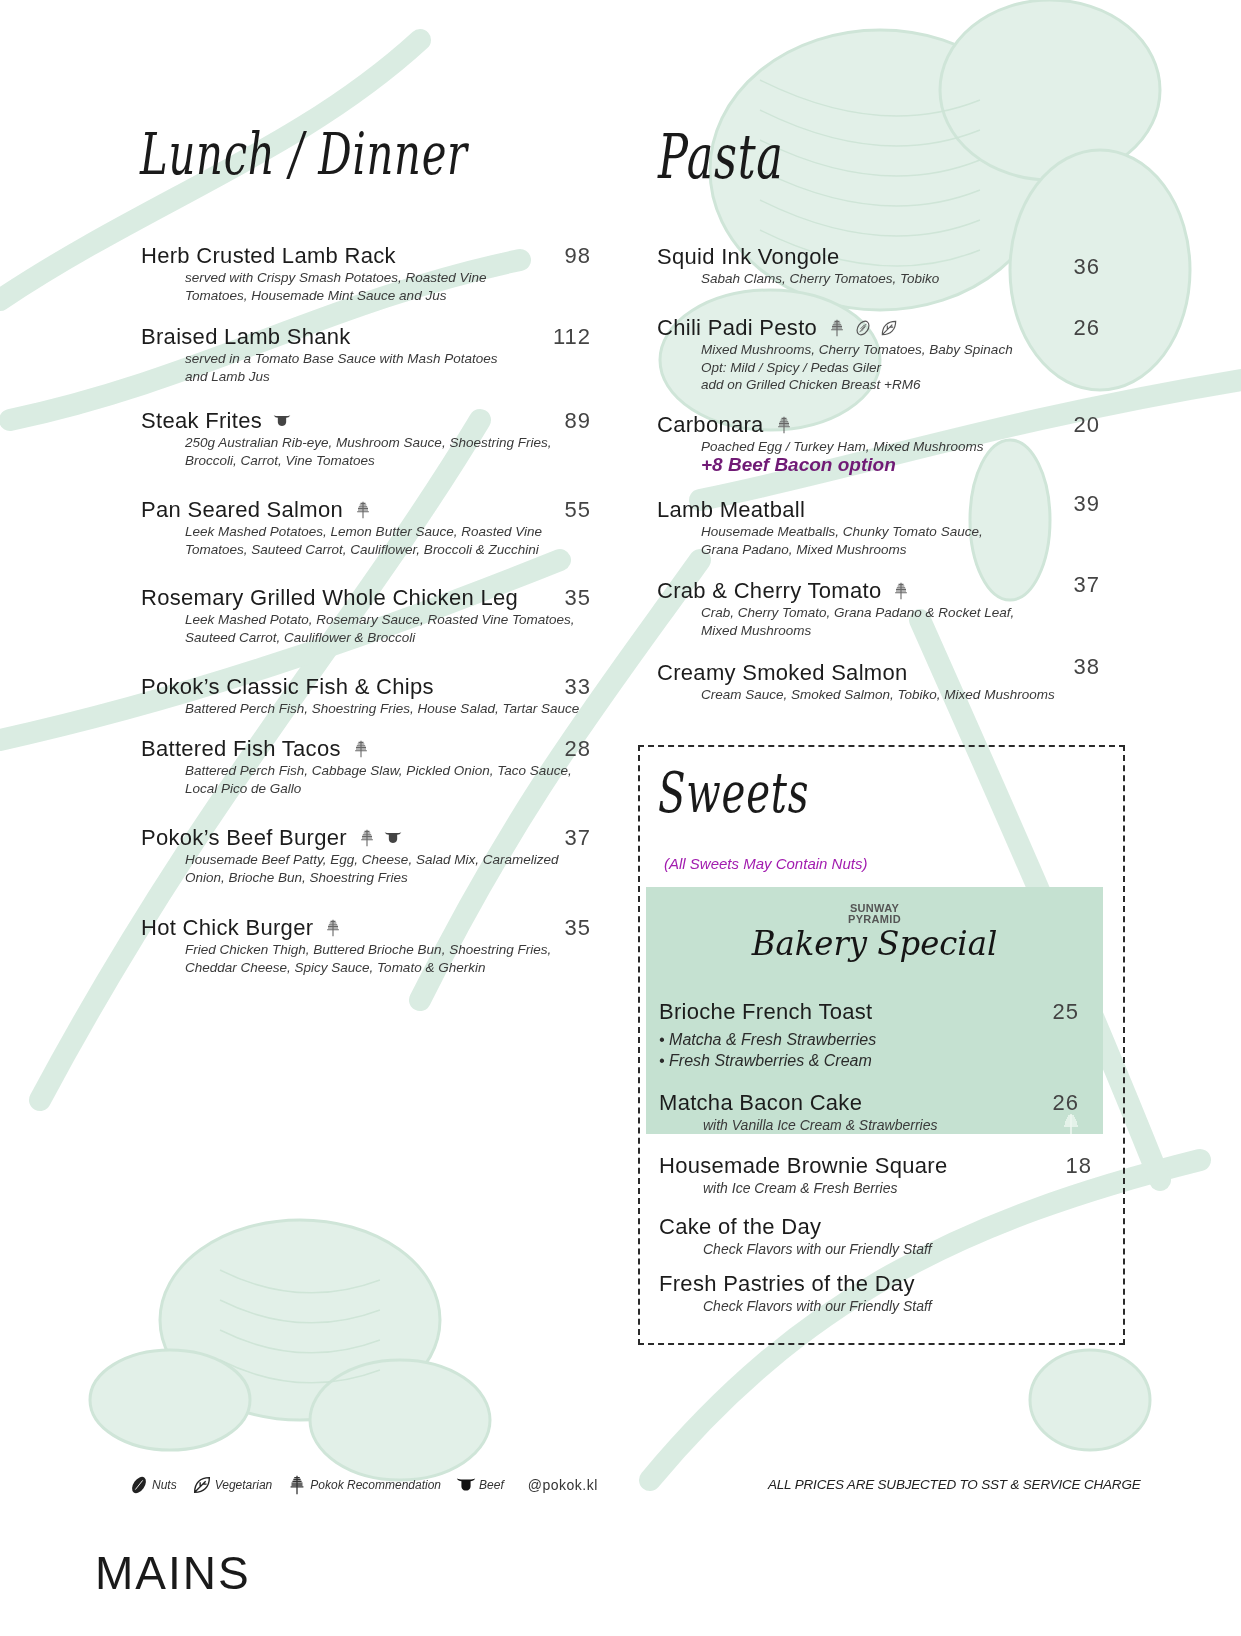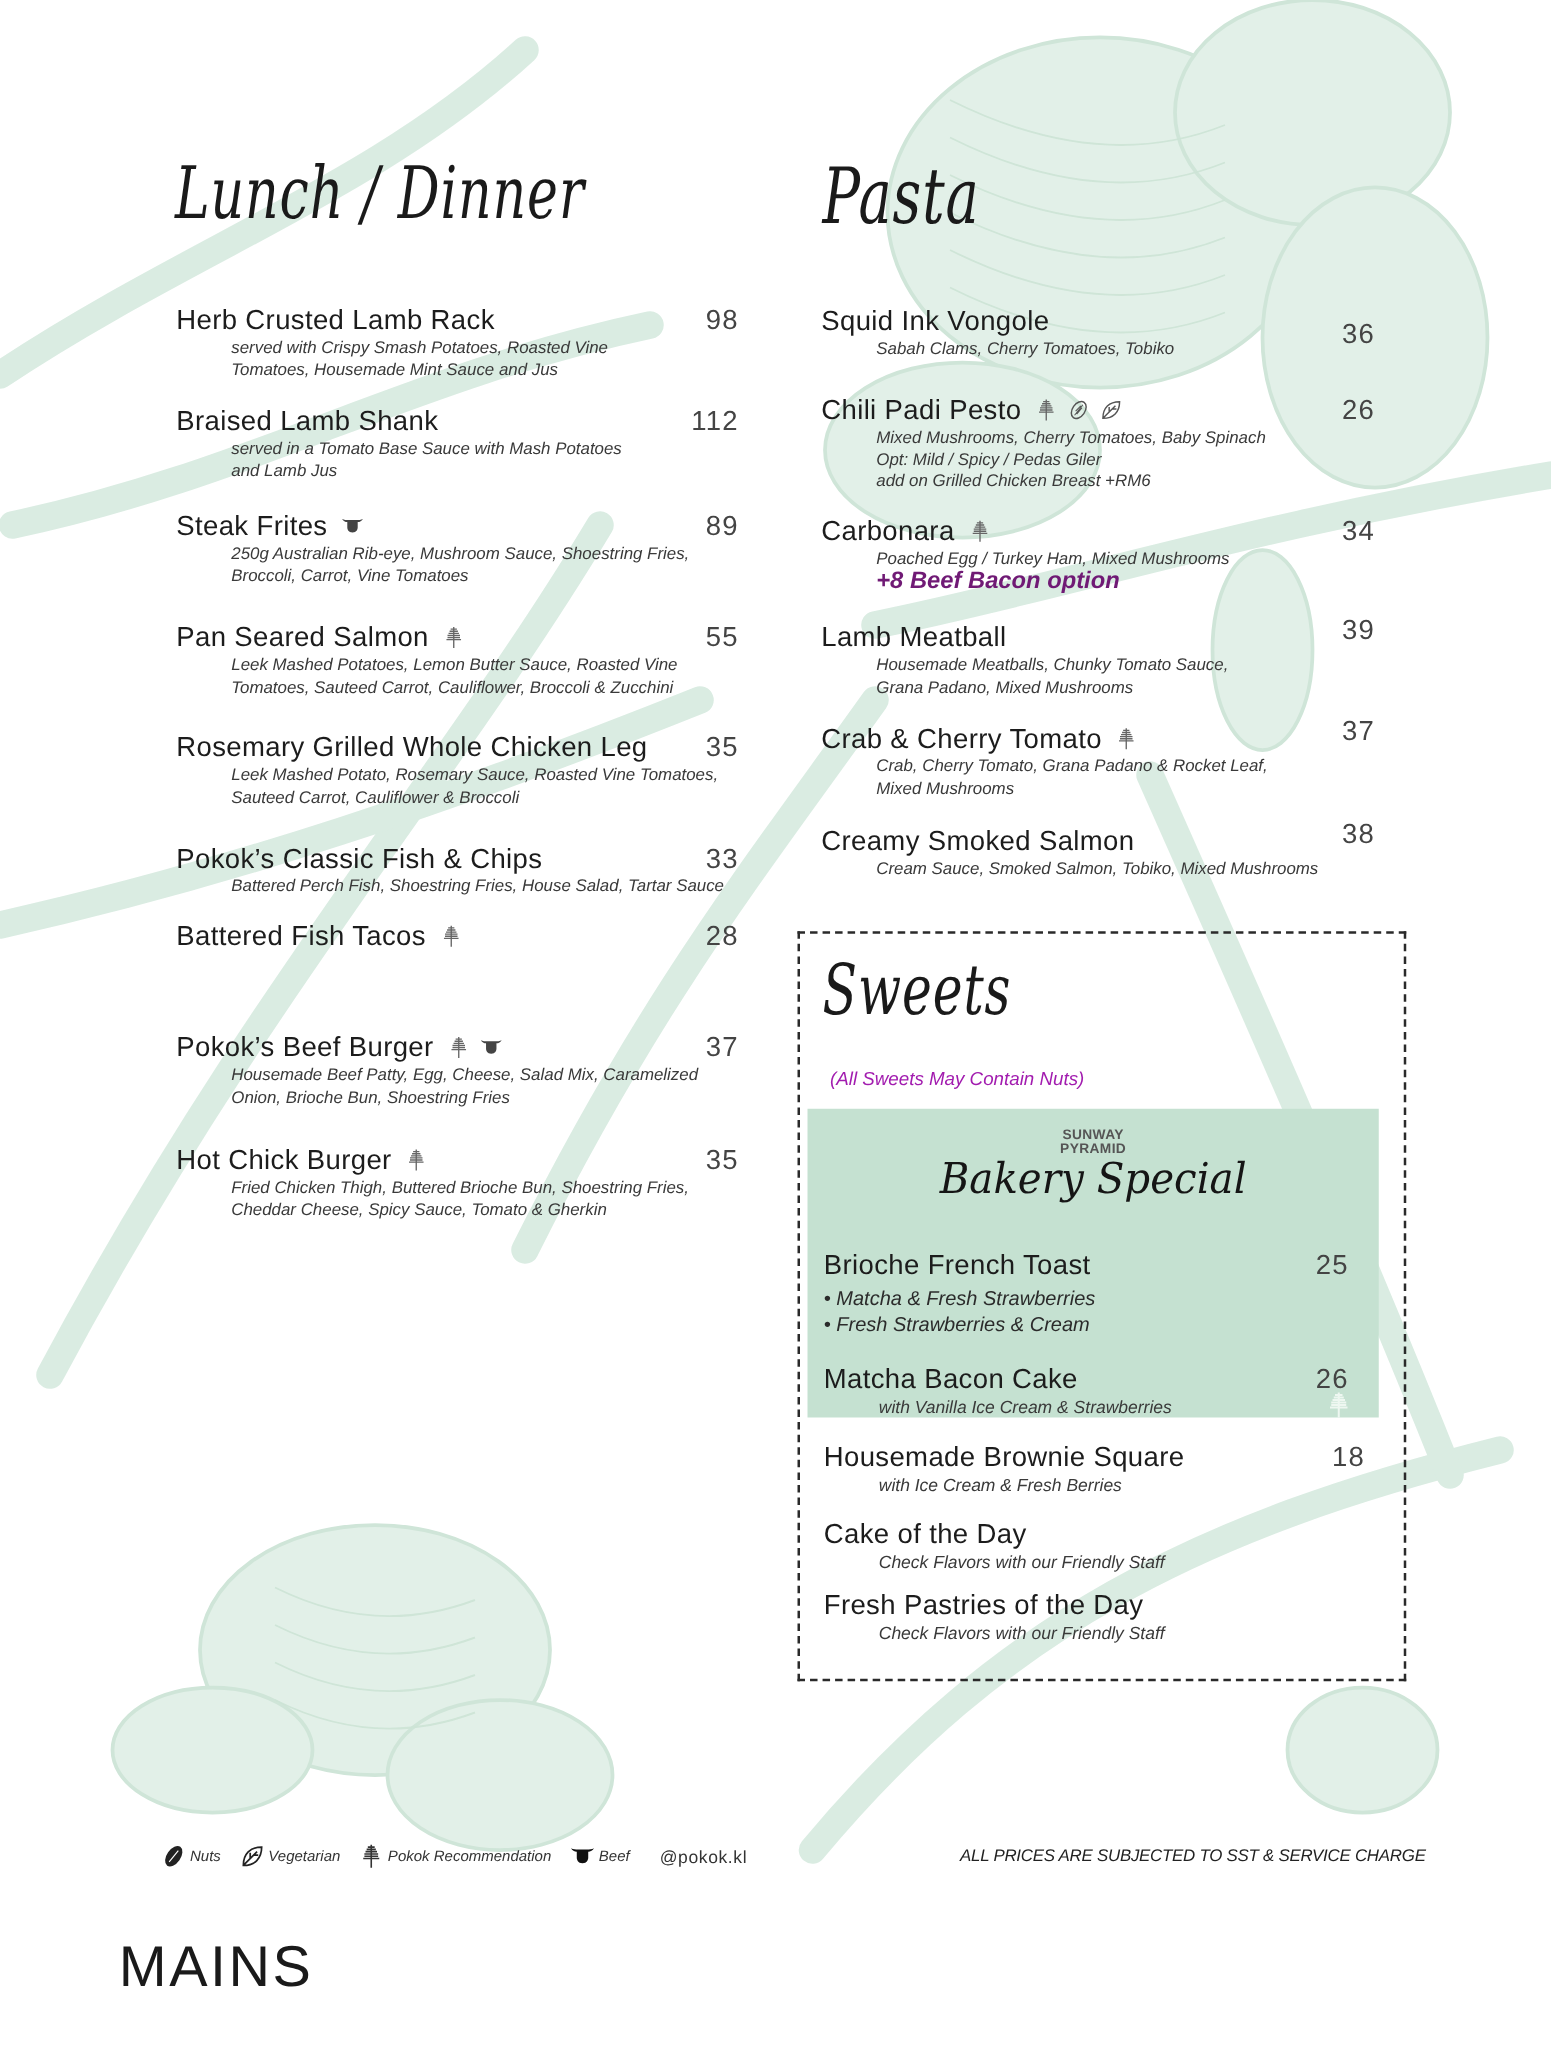--- a/index.html
+++ b/index.html
@@ -208,20 +208,22 @@
   </div>
   <div class="item" style="top:493px">
     <div class="item-name">
       <span>Battered Fish Tacos</span>
       <span class="icons">
         <span class="icon"><svg viewBox="0 0 24 24">
               <path fill="none" stroke="#666" stroke-width="1.3" d="M12 2v20M8 6h8M6 10h12M5 14h14M9 4h6M7 8h10M6 12h12"></path>
             </svg></span>
       </span>
     </div>
+    <div class="item-desc">Battered Perch Fish, Cabbage Slaw, Pickled Onion, Taco Sauce,
+Local Pico de Gallo</div>
     <div class="price">28</div>
   </div>
   <div class="item" style="top:582px">
     <div class="item-name">
       <span>Pokok’s Beef Burger</span>
       <span class="icons">
         <span class="icon"><svg viewBox="0 0 24 24">
               <path fill="none" stroke="#666" stroke-width="1.3" d="M12 2v20M8 6h8M6 10h12M5 14h14M9 4h6M7 8h10M6 12h12"></path>
             </svg></span>
         <span class="icon"><svg viewBox="0 0 24 24">
@@ -283,21 +285,21 @@
     <div class="item-name">
       <span>Carbonara</span>
       <span class="icons">
         <span class="icon"><svg viewBox="0 0 24 24">
               <path fill="none" stroke="#666" stroke-width="1.3" d="M12 2v20M8 6h8M6 10h12M5 14h14M9 4h6M7 8h10M6 12h12"></path>
             </svg></span>
       </span>
     </div>
     <div class="item-desc">Poached Egg / Turkey Ham, Mixed Mushrooms</div>
     <div class="item-desc bold">+8 Beef Bacon option</div>
-    <div class="price">34</div>
+    <div class="price">20</div>
   </div>
   <div class="item" style="top:253px">
     <div class="item-name">
         <span>Lamb Meatball</span>
       </div>
     <div class="item-desc">Housemade Meatballs, Chunky Tomato Sauce,
 Grana Padano, Mixed Mushrooms</div>
     <div class="price" style="top:-6px">39</div>
   </div>
   <div class="item" style="top:334px">

